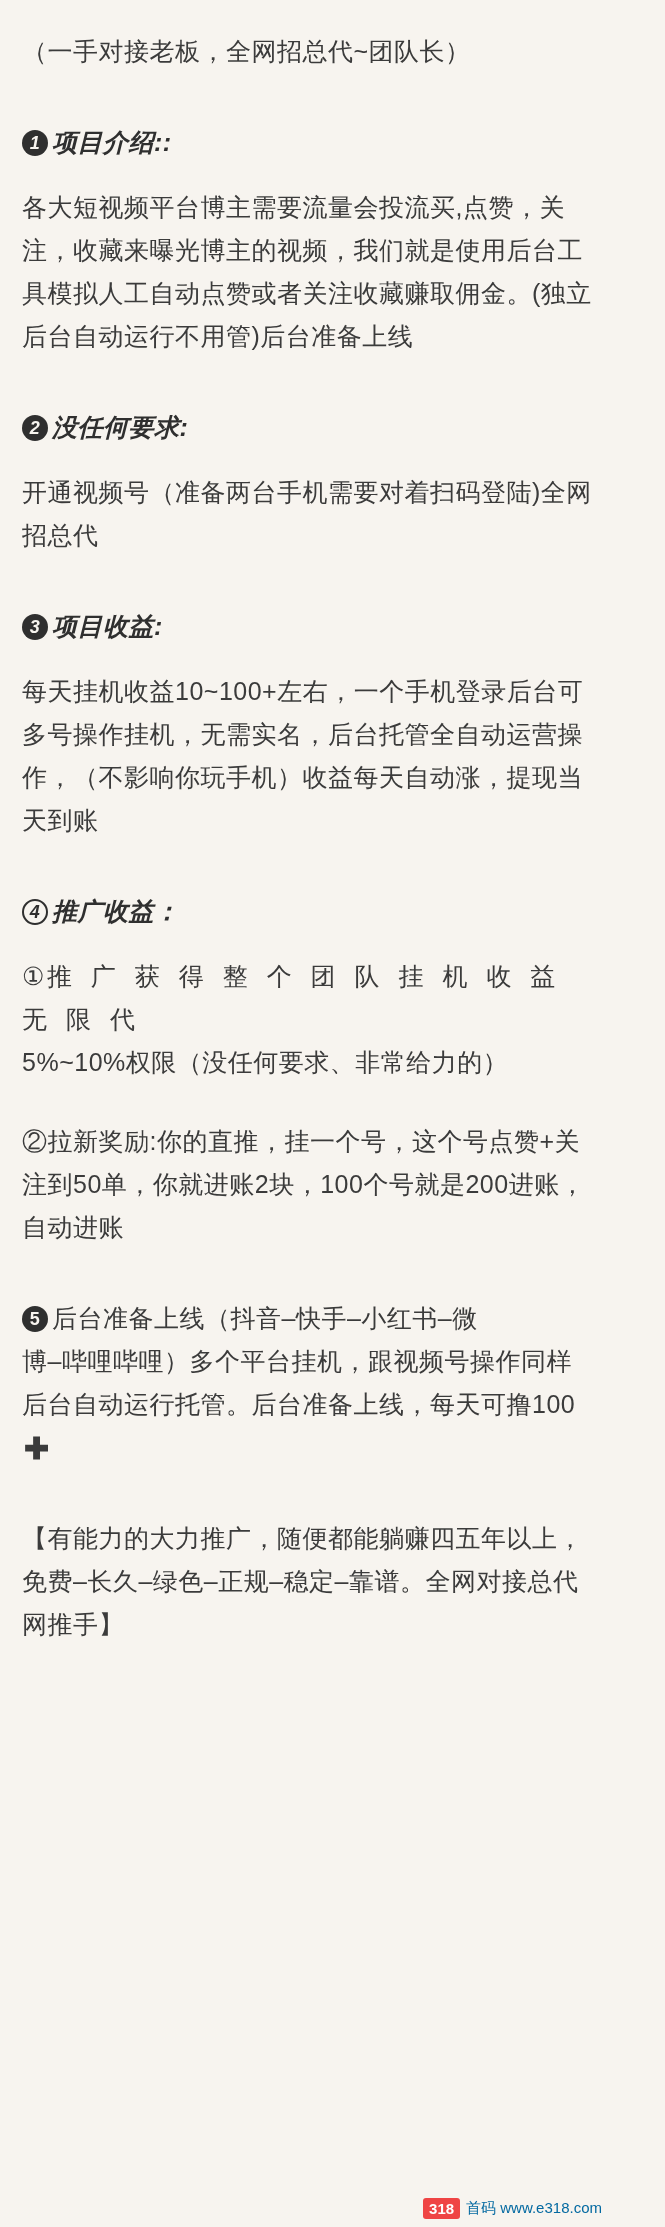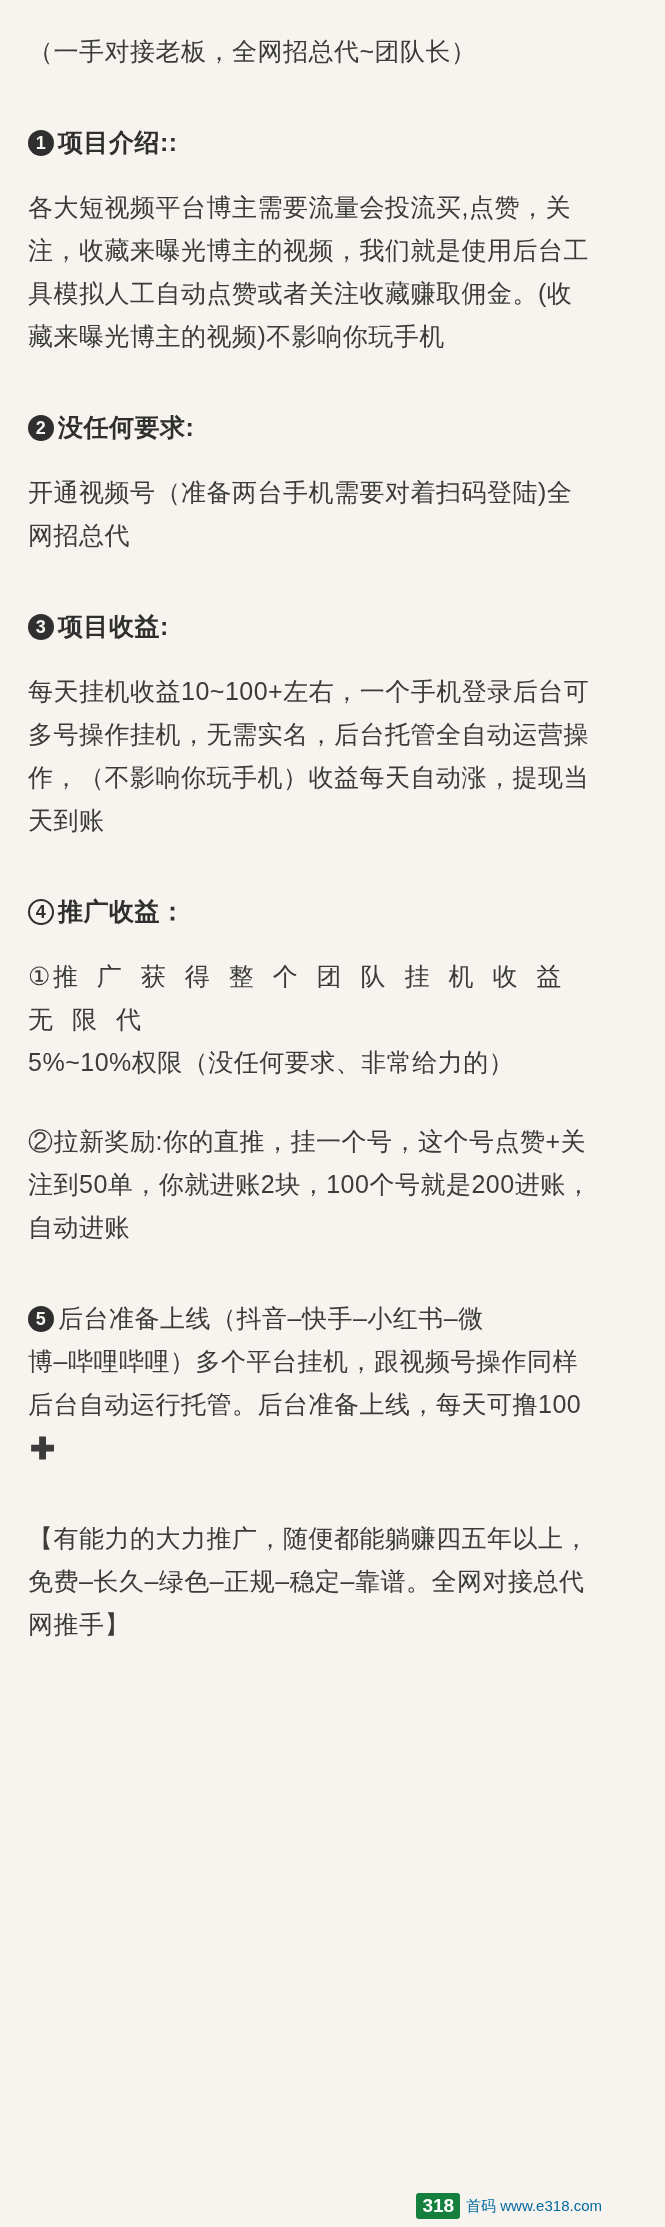--- a/index.html
+++ b/index.html
@@ -11,21 +11,21 @@
     min-height: 2227px;
     background: #f7f4ef;
     font-family: "Liberation Sans", sans-serif;
     color: #3a3a3a;
   }
   .page {
     position: relative;
     width: 616px;
     min-height: 2227px;
     box-sizing: border-box;
-    padding: 30px 22px 60px 28px;
+    padding: 30px 22px 60px 22px;
     background: #f7f4ef;
   }
   .doc {
     font-size: 25px;
     line-height: 1.72;
     color: #3b3b3b;
     letter-spacing: 0.5px;
   }
   .para {
     margin: 0 0 14px 0;
@@ -40,20 +40,21 @@
     height: 22px;
   }
   .spacer-sm {
     height: 12px;
   }
   .heading {
     margin: 0 0 10px 0;
     font-weight: 700;
     color: #2f2f2f;
     letter-spacing: 0.5px;
+    font-style: italic;
   }
   .num {
     display: inline-block;
     width: 26px;
     height: 26px;
     line-height: 26px;
     text-align: center;
     font-size: 18px;
     border-radius: 50%;
     margin-right: 4px;
@@ -90,23 +91,23 @@
   }
   .watermark {
     position: absolute;
     right: 14px;
     bottom: 8px;
     display: flex;
     align-items: center;
     gap: 6px;
   }
   .wm-badge {
-    background: #15803d;
+    background: #ef4444;
     color: #ffffff;
-    font-size: 19px;
+    font-size: 15px;
     font-weight: 700;
     padding: 2px 6px;
     border-radius: 3px;
     letter-spacing: 0;
   }
   .wm-text {
     color: #0369a1;
     font-size: 15px;
     letter-spacing: 0;
   }
@@ -120,21 +121,21 @@
     <p class="para">（一手对接老板，全网招总代~团队长）</p>
 
     <div class="spacer-lg"></div>
 
     <p class="heading">
       <span class="num filled">1</span><span>项目介绍::</span>
     </p>
 
     <div class="spacer-sm"></div>
 
-    <p class="para">各大短视频平台博主需要流量会投流买,点赞，关注，收藏来曝光博主的视频，我们就是使用后台工具模拟人工自动点赞或者关注收藏赚取佣金。(收藏来曝光博主的视频)不影响你玩手机</p>
+    <p class="para">各大短视频平台博主需要流量会投流买,点赞，关注，收藏来曝光博主的视频，我们就是使用后台工具模拟人工自动点赞或者关注收藏赚取佣金。(独立后台自动运行不用管)后台准备上线</p>
 
     <div class="spacer-lg"></div>
 
     <p class="heading">
       <span class="num filled">2</span><span>没任何要求:</span>
     </p>
 
     <div class="spacer-sm"></div>
 
     <p class="para">开通视频号（准备两台手机需要对着扫码登陆)全网招总代</p>

